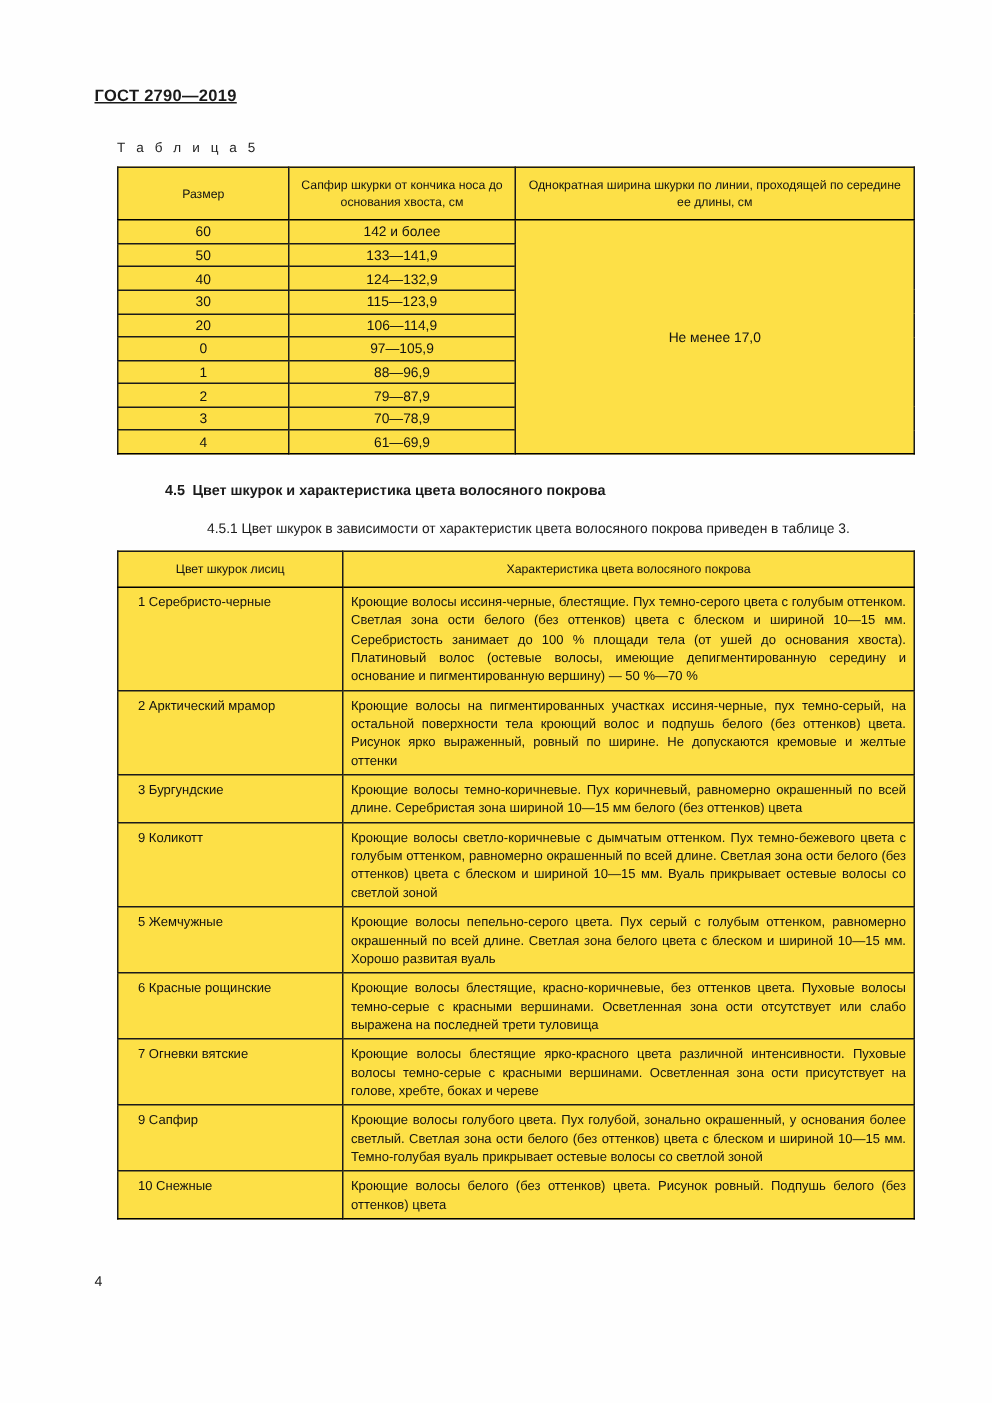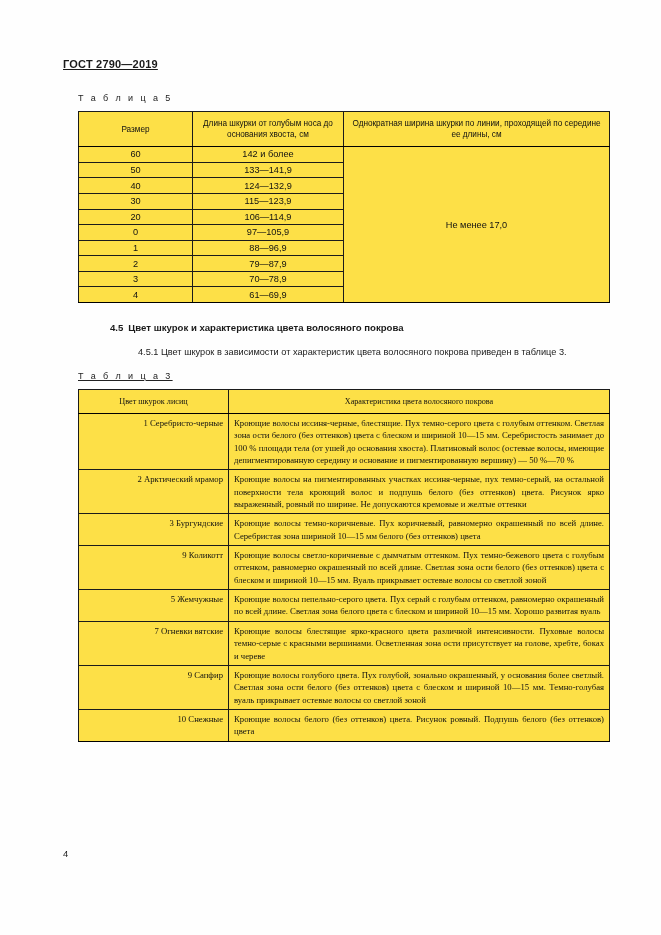--- a/index.html
+++ b/index.html
@@ -105,39 +105,38 @@
     left: 110px;
     top: 347px;
     width: 500px;
     font-size: 9.2px;
     margin-left: 28px;
   }
 
   
   #table3 {
     left: 78px;
-    top: 389px;
+    top: 367px;
     width: 531px;
     border-top: 1.6px solid #000;
-    font-family: Liberation Serif, serif;
   }
   #table3 th {
     text-align: center;
     font-size: 8.2px;
     padding: 7px 6px;
     border-bottom: 1.6px solid #000;
   }
   #table3 td {
     font-size: 8.7px;
     line-height: 1.42;
     padding: 3px 5px 3px 5px;
     vertical-align: top;
   }
   #table3 td.name {
-    text-align: right;
+    text-align: left;
     width: 150px;
     white-space: nowrap;
     padding-left: 13px;
   }
   #table3 td.desc {
     text-align: justify;
     text-justify: inter-word;
   }
   #table3 tr:last-child td { border-bottom: 1.6px solid #000; }
   .col-fox-name { width: 150px; }
@@ -162,21 +161,21 @@
 
   <table class="gost" id="table2">
     <colgroup>
       <col class="col-size">
         <col class="col-length">
         <col class="col-width">
     </colgroup>
     <thead>
       <tr>
         <th>Размер</th>
-        <th>Длина шкурки от голубым носа до основания хвоста, см</th>
+        <th>Сапфир шкурки от кончика носа до основания хвоста, см</th>
         <th>Однократная ширина шкурки по линии, проходящей по середине ее длины, см</th>
       </tr>
     </thead>
     <tbody id="t2-body">
         <tr>
           <td>60</td>
           <td>142 и более</td>
           <td id="t2-merged" rowspan="10">Не менее 17,0</td>
         </tr>
         <tr>
@@ -252,20 +251,24 @@
         </tr>
         <tr>
           <td class="name">9 Коликотт</td>
           <td class="desc">Кроющие волосы светло-коричневые с дымчатым оттенком. Пух темно-бежевого цвета с голубым оттенком, равномерно окрашенный по всей длине. Светлая зона ости белого (без оттенков) цвета с блеском и шириной 10—15 мм. Вуаль прикрывает остевые волосы со светлой зоной</td>
         </tr>
         <tr>
           <td class="name">5 Жемчужные</td>
           <td class="desc">Кроющие волосы пепельно-серого цвета. Пух серый с голубым оттенком, равномерно окрашенный по всей длине. Светлая зона белого цвета с блеском и шириной 10—15 мм. Хорошо развитая вуаль</td>
         </tr>
         <tr>
+          <td class="name">6 Красные рощинские</td>
+          <td class="desc">Кроющие волосы блестящие, красно-коричневые, без оттенков цвета. Пуховые волосы темно-серые с красными вершинами. Осветленная зона ости отсутствует или слабо выражена на последней трети туловища</td>
+        </tr>
+        <tr>
           <td class="name">7 Огневки вятские</td>
           <td class="desc">Кроющие волосы блестящие ярко-красного цвета различной интенсивности. Пуховые волосы темно-серые с красными вершинами. Осветленная зона ости присутствует на голове, хребте, боках и череве</td>
         </tr>
         <tr>
           <td class="name">9 Сапфир</td>
           <td class="desc">Кроющие волосы голубого цвета. Пух голубой, зонально окрашенный, у основания более светлый. Светлая зона ости белого (без оттенков) цвета с блеском и шириной 10—15 мм. Темно-голубая вуаль прикрывает остевые волосы со светлой зоной</td>
         </tr>
         <tr>
           <td class="name">10 Снежные</td>
           <td class="desc">Кроющие волосы белого (без оттенков) цвета. Рисунок ровный. Подпушь белого (без оттенков) цвета</td>

